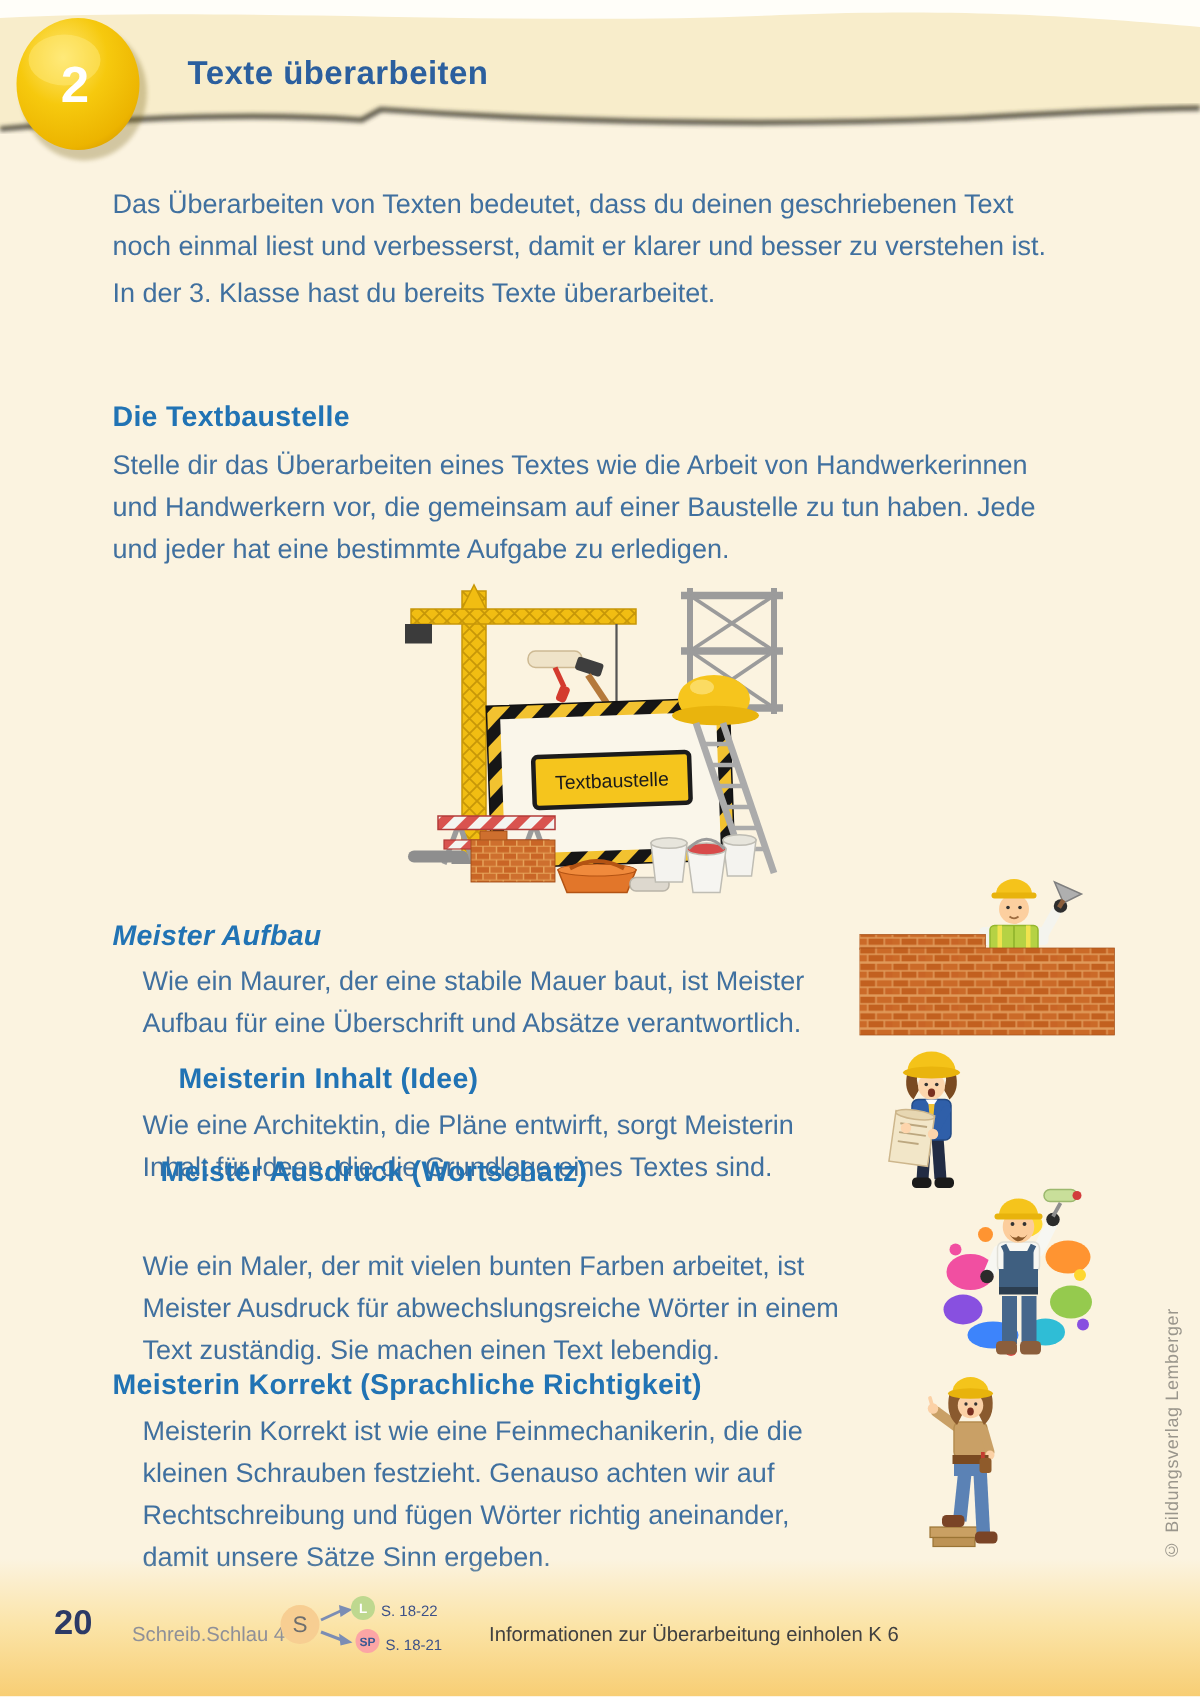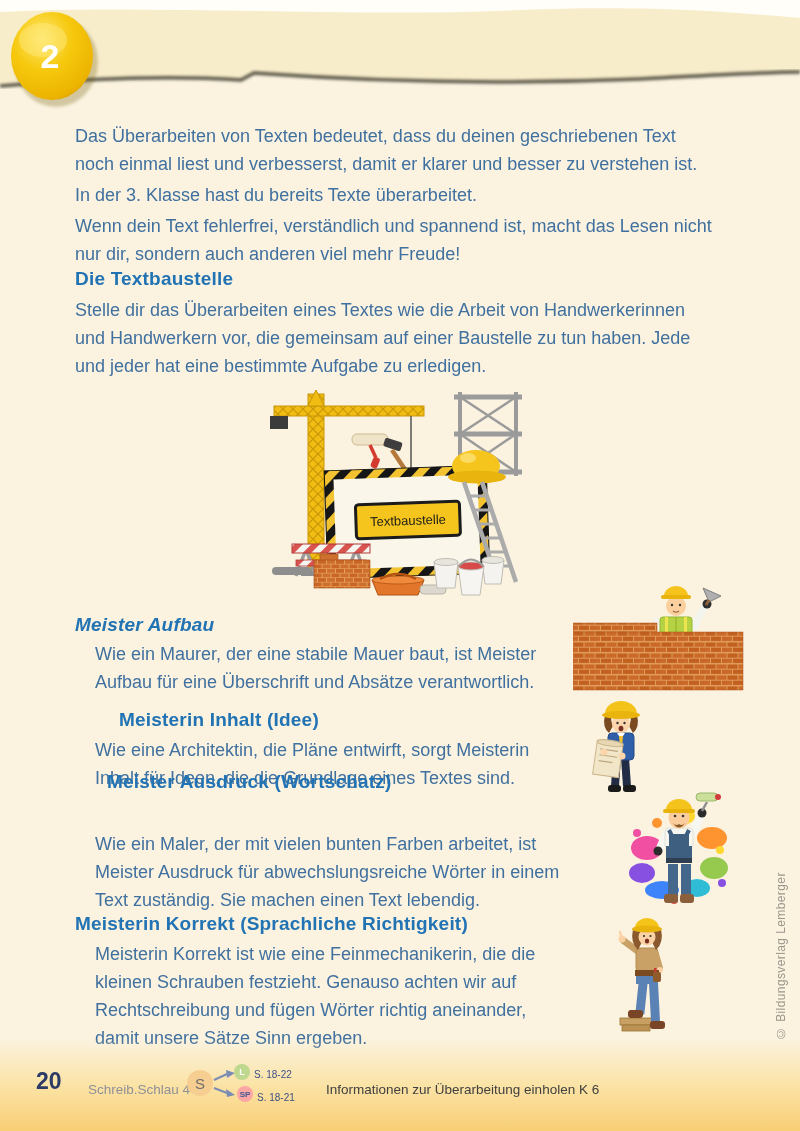--- a/index.html
+++ b/index.html
@@ -74,27 +74,26 @@
     <path d="M0,12 C150,4 350,18 520,10 C650,5 730,12 800,18 L800,72 C760,72 700,76 640,79 C520,84 380,82 254,73 L241,80 C170,75 90,78 0,86 Z" fill="#F8EDCB"></path>
     <path d="M0,86 C90,78 170,75 241,80 L254,73 C380,82 520,84 640,79 C700,76 760,72 800,72" fill="none" stroke="#3E3B2F" stroke-width="3.5" opacity="0.85" filter="url(#softBlur)"></path>
     <g>
       <ellipse cx="56" cy="62" rx="42" ry="45" fill="#6b5400" opacity="0.28" filter="url(#softBlur)"></ellipse>
       <ellipse cx="52" cy="56" rx="41" ry="44" fill="url(#badgeGrad)"></ellipse>
       <ellipse cx="43" cy="40" rx="24" ry="17" fill="#FFEB80" opacity="0.45"></ellipse>
       <text x="50" y="68" text-anchor="middle" font-size="34" font-weight="bold" fill="#FFFFFF">2</text>
     </g>
   </svg>
 
+  <div class="unit-title">Texte überarbeiten</div>
 
   <div class="intro">
     <p>Das Überarbeiten von Texten bedeutet, dass du deinen geschriebenen Text
 noch einmal liest und verbesserst, damit er klarer und besser zu verstehen ist.</p>
     <p>In der 3. Klasse hast du bereits Texte überarbeitet.</p>
-    <p>Wenn dein Text fehlerfrei, verständlich und spannend ist, macht das Lesen nicht
-nur dir, sondern auch anderen viel mehr Freude!</p>
   </div>
 
   <h2 class="sec-head" style="left:75px; top:268px;">Die Textbaustelle</h2>
   <div class="body-text" style="left:75px; top:296px;">Stelle dir das Überarbeiten eines Textes wie die Arbeit von Handwerkerinnen
 und Handwerkern vor, die gemeinsam auf einer Baustelle zu tun haben. Jede
 und jeder hat eine bestimmte Aufgabe zu erledigen.</div>
 
   <svg class="construction" width="282" height="218" viewBox="0 0 282 218">
     <defs>
       <pattern id="hazard" width="16" height="16" patternUnits="userSpaceOnUse" patternTransform="rotate(45)">

